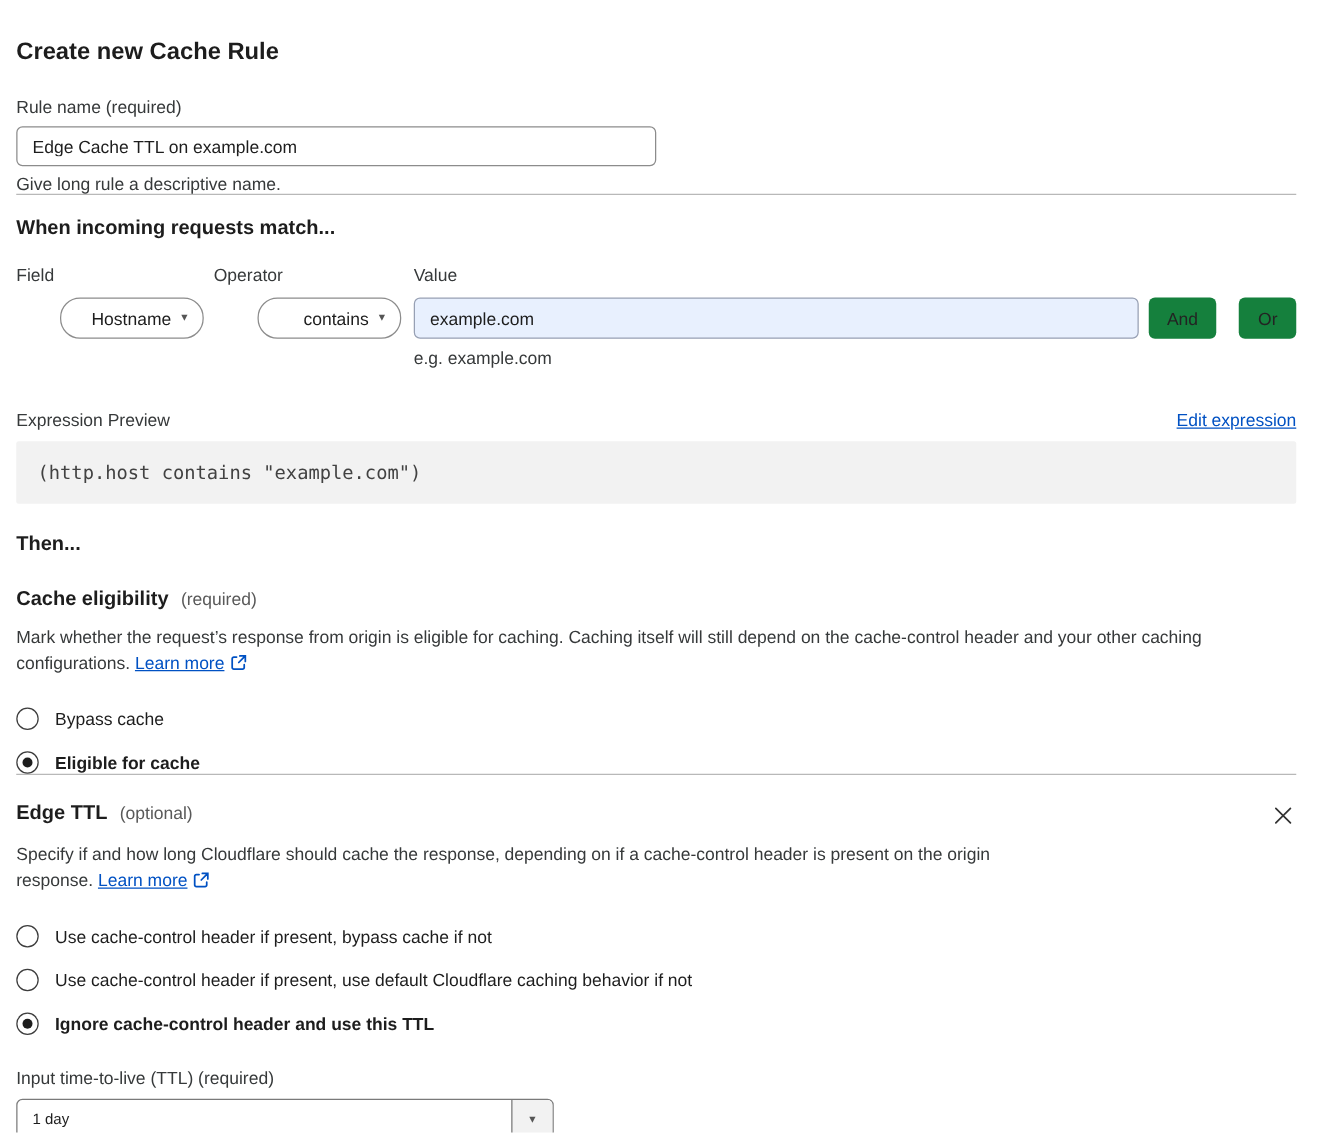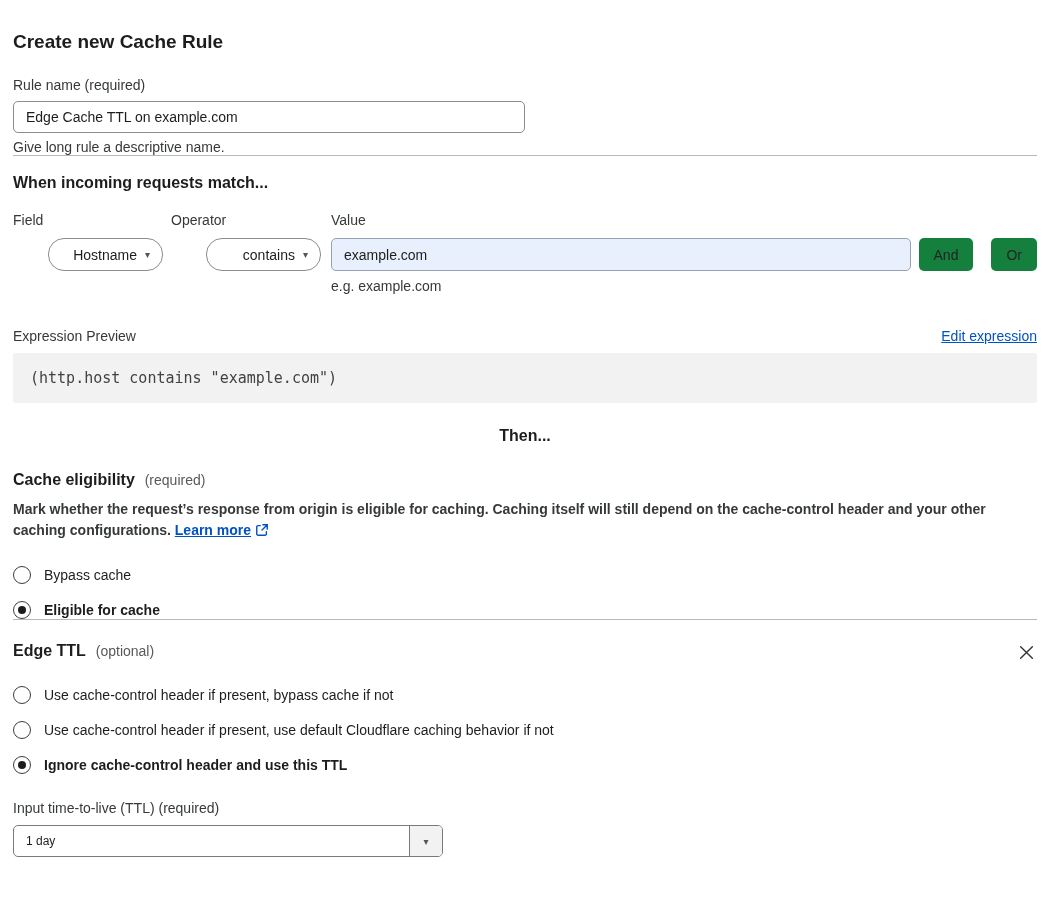--- a/index.html
+++ b/index.html
@@ -123,28 +123,27 @@
     margin-top: 9px;
     background: #f2f2f2;
     border-radius: 2px;
     padding: 16px 17px;
     font-family: "DejaVu Sans Mono", monospace;
     font-size: 15px;
     color: #424242;
     white-space: pre;
   }
 
-  .then-heading { margin-top: 24px; text-align: center; }
+  .then-heading { margin-top: 24px; }
   .eligibility-heading { margin-top: 26px; }
   .desc {
     margin-top: 10px;
     line-height: 21px;
     color: #36393a;
     max-width: 1012px;
-    font-weight: bold;
   }
   .desc.narrow { max-width: 838px; }
   .ext-icon { vertical-align: -2px; margin-left: 4px; }
 
   .radio-group { margin-top: 23px; }
   .radio-row {
     display: flex;
     align-items: center;
     cursor: pointer;
   }
@@ -304,20 +303,25 @@
     <div>
       <h3 class="sub-heading">Edge TTL</h3>
       <span class="qualifier">(optional)</span>
     </div>
     <button class="close-btn">
       <span><svg width="17" height="17" viewBox="0 0 16 16">
             <path d="M2.5 2.5 13.5 13.5M13.5 2.5 2.5 13.5" stroke="#333" stroke-width="1.3" stroke-linecap="round"></path>
           </svg></span>
     </button>
   </div>
+  <p class="desc narrow"><span>Specify if and how long Cloudflare should cache the response, depending on if a cache-control header is present on the origin response.</span>
+    <a class="link">Learn more</a><span class="ext-icon"><svg width="14" height="14" viewBox="0 0 16 16" fill="none">
+          <path d="M6 3H3.5A1.5 1.5 0 0 0 2 4.5v8A1.5 1.5 0 0 0 3.5 14h8a1.5 1.5 0 0 0 1.5-1.5V10" stroke="#0051c3" stroke-width="1.6" stroke-linecap="round"></path>
+          <path d="M9 2h5v5M13.5 2.5 8 8" stroke="#0051c3" stroke-width="1.6" stroke-linecap="round"></path>
+        </svg></span></p>
 
   <div class="radio-group">
     <div class="radio-row">
       <span class="radio-circle"></span>
       <span class="radio-label">Use cache-control header if present, bypass cache if not</span>
     </div>
     <div class="radio-row">
       <span class="radio-circle"></span>
       <span class="radio-label">Use cache-control header if present, use default Cloudflare caching behavior if not</span>
     </div>

